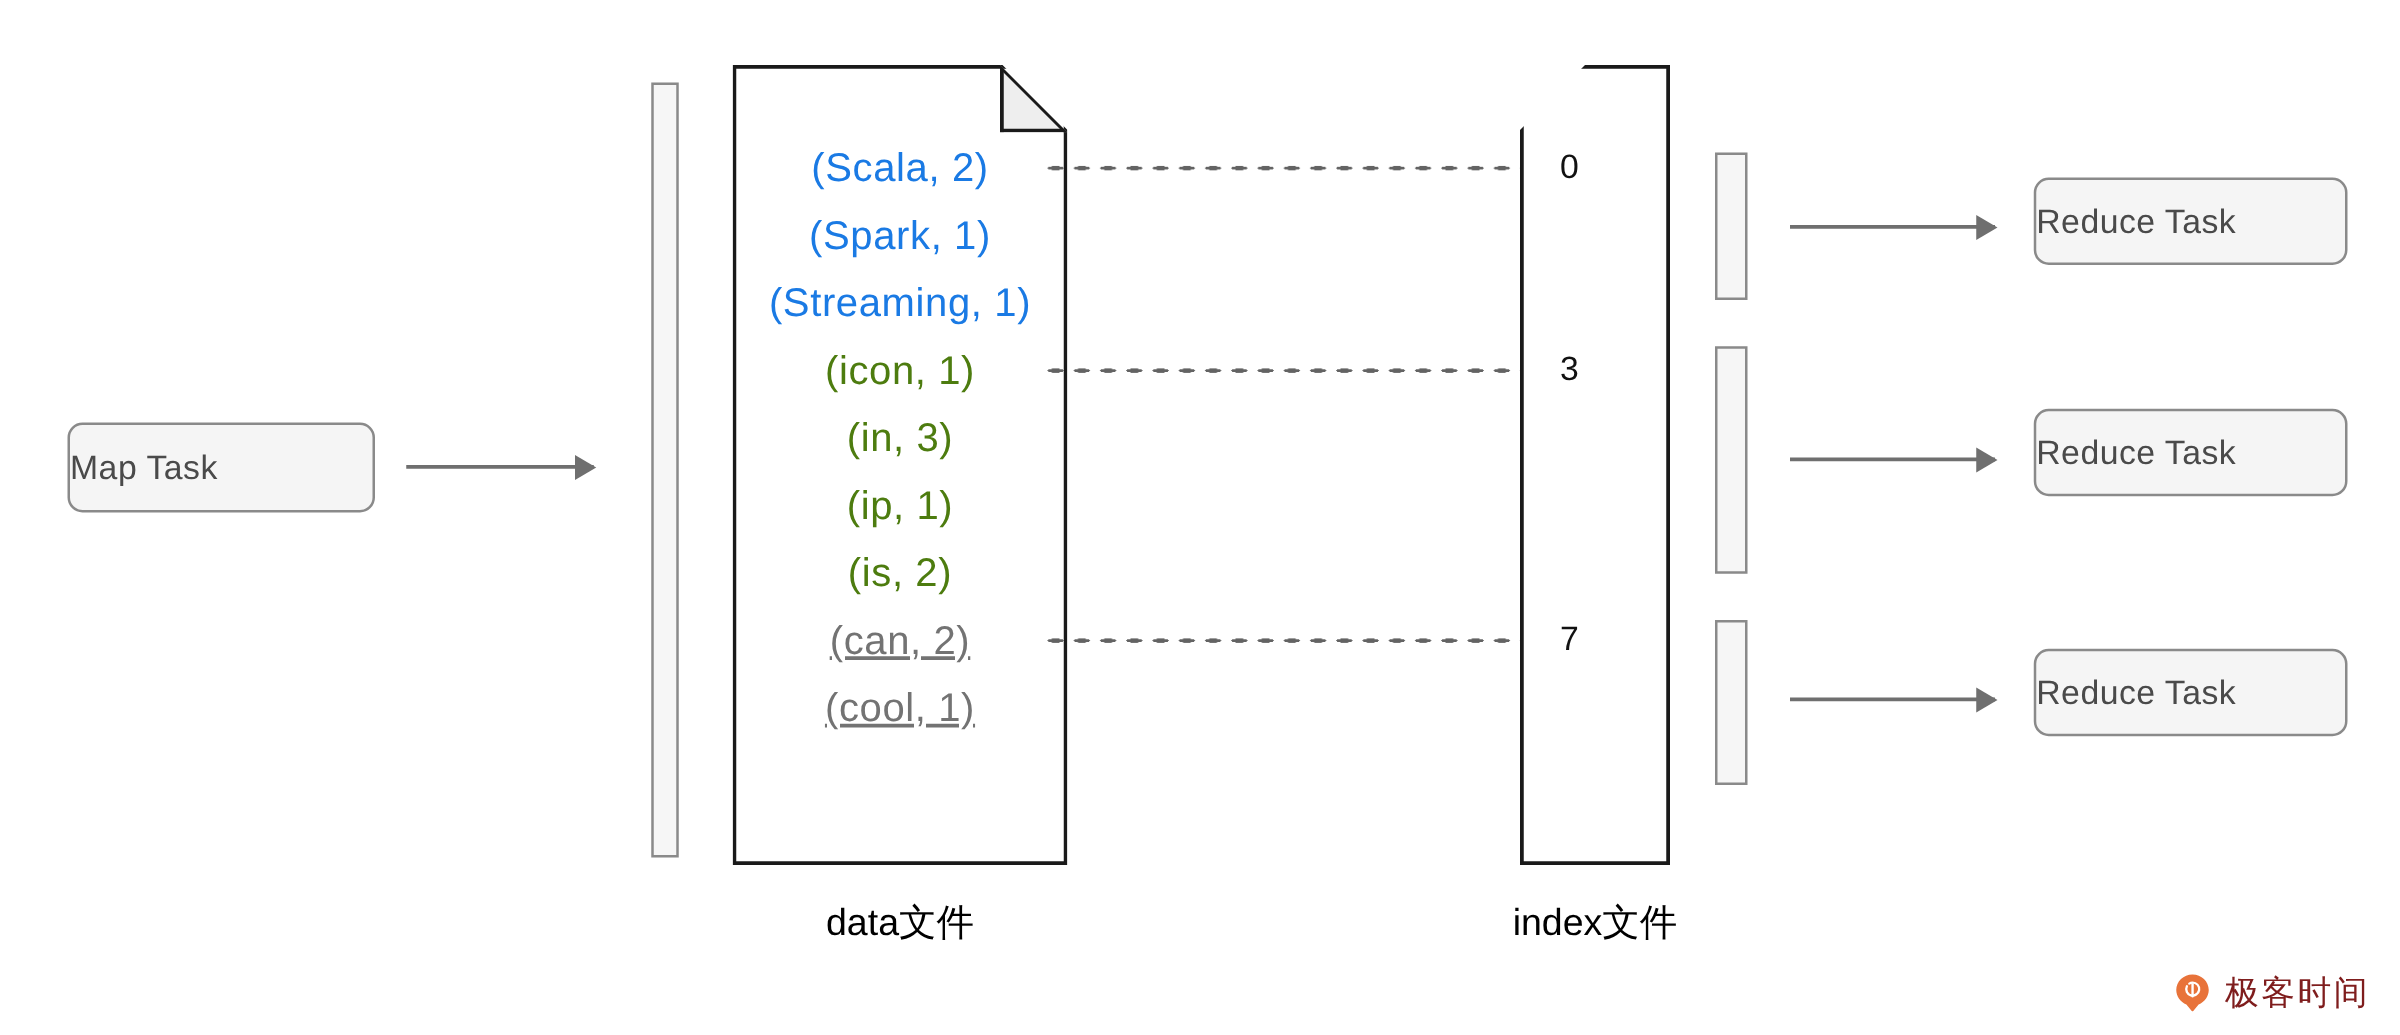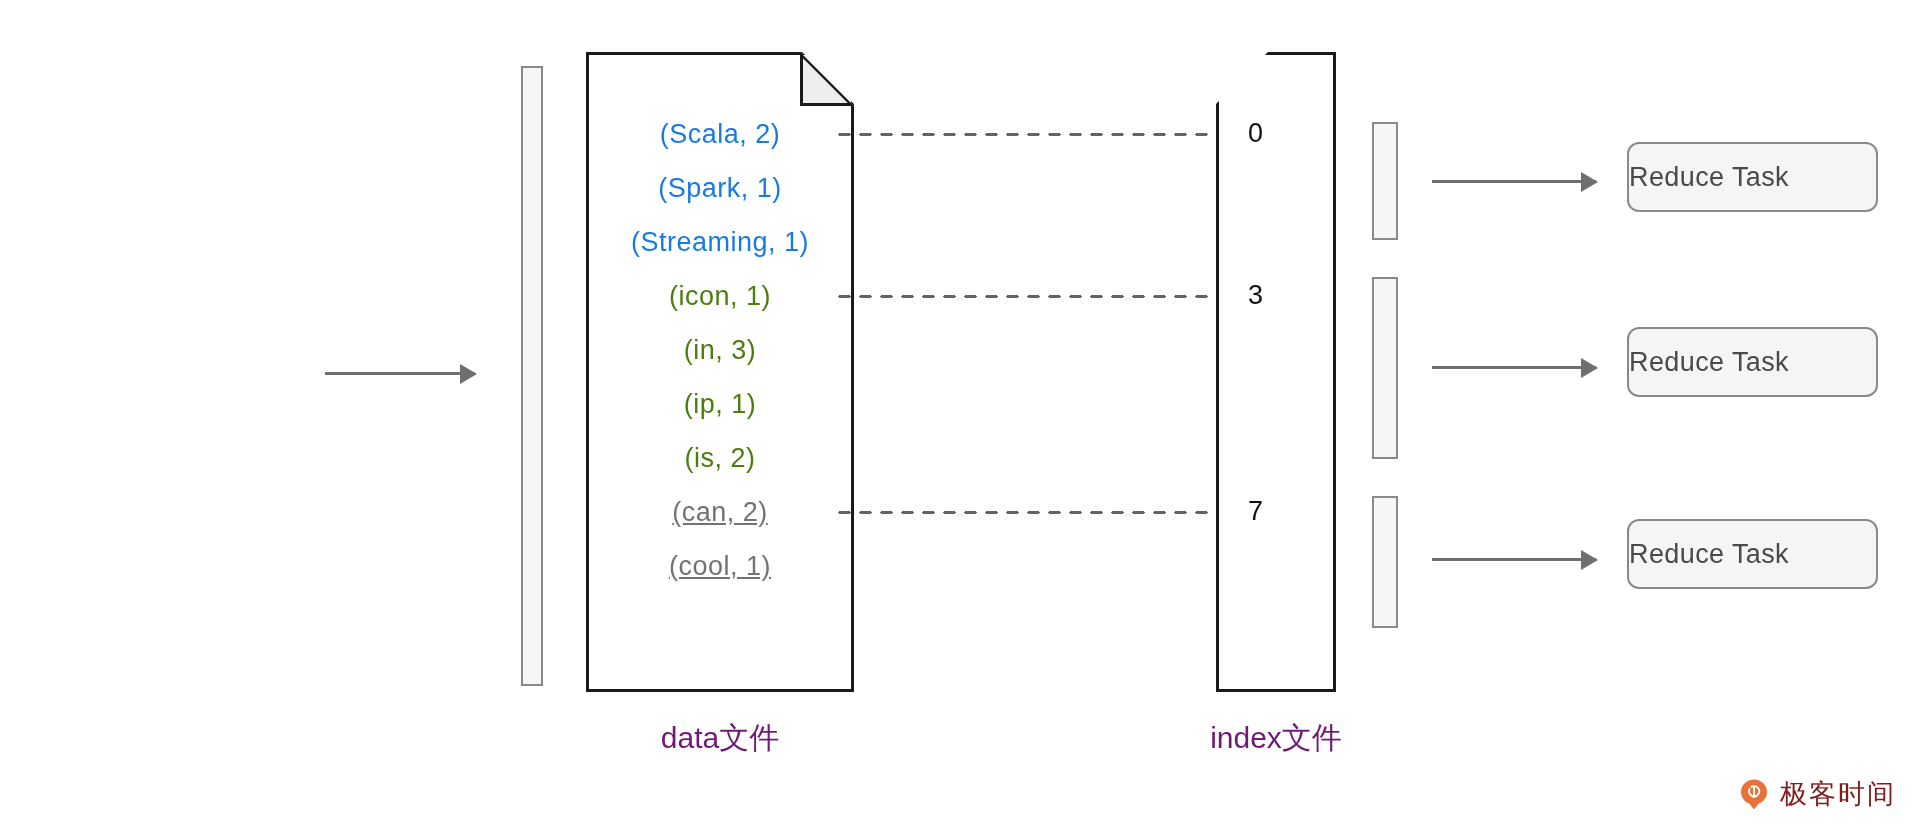--- a/index.html
+++ b/index.html
@@ -102,21 +102,21 @@
     position: absolute;
     left: 0;
     right: 0;
     top: 55px;
     display: flex;
     flex-direction: column;
     align-items: center;
     gap: 0px;
   }
   .kv {
-    font-size: 27px;
+    font-size: 32px;
     line-height: 54px;
     white-space: nowrap;
     letter-spacing: 0.5px;
   }
   .kv.g0 { color: #1a7ae4; }
   .kv.g1 { color: #4d7c0f; }
   .kv.g2 { color: #737373; text-decoration: underline; }
 
   
   #index-file {
@@ -170,21 +170,21 @@
   }
   #arrow-map    { left: 325px;  top: 372px; width: 150px; }
   #arrow-red-0  { left: 1432px; top: 180px; width: 164px; }
   #arrow-red-1  { left: 1432px; top: 366px; width: 164px; }
   #arrow-red-2  { left: 1432px; top: 558px; width: 164px; }
 
   
   .caption {
     position: absolute;
     font-size: 30px;
-    color: #701a75;
+    color: #000000;
     white-space: nowrap;
     text-align: center;
   }
   #caption-data  { left: 586px;  top: 718px; width: 268px; }
   #caption-index { left: 1156px; top: 718px; width: 240px; }
 
   
   #watermark {
     position: absolute;
     right: 24px;
@@ -203,20 +203,23 @@
     color: #7f1d1d;
     letter-spacing: 2px;
     font-family: "DejaVu Sans", sans-serif;
   }
 </style>
 </head>
 <body>
 
 <div class="canvas">
 
+  <div class="task-box" id="map-task">
+    <span>Map Task</span>
+  </div>
 
   <div class="arrow" id="arrow-map"></div>
 
   <div class="vbar" id="vbar-left"></div>
 
   <div id="data-file">
     <div class="sheet"></div>
     <div class="fold"></div>
     <div class="kv-list" id="kv-list">
         <div class="kv g0">(Scala,  2)</div>

